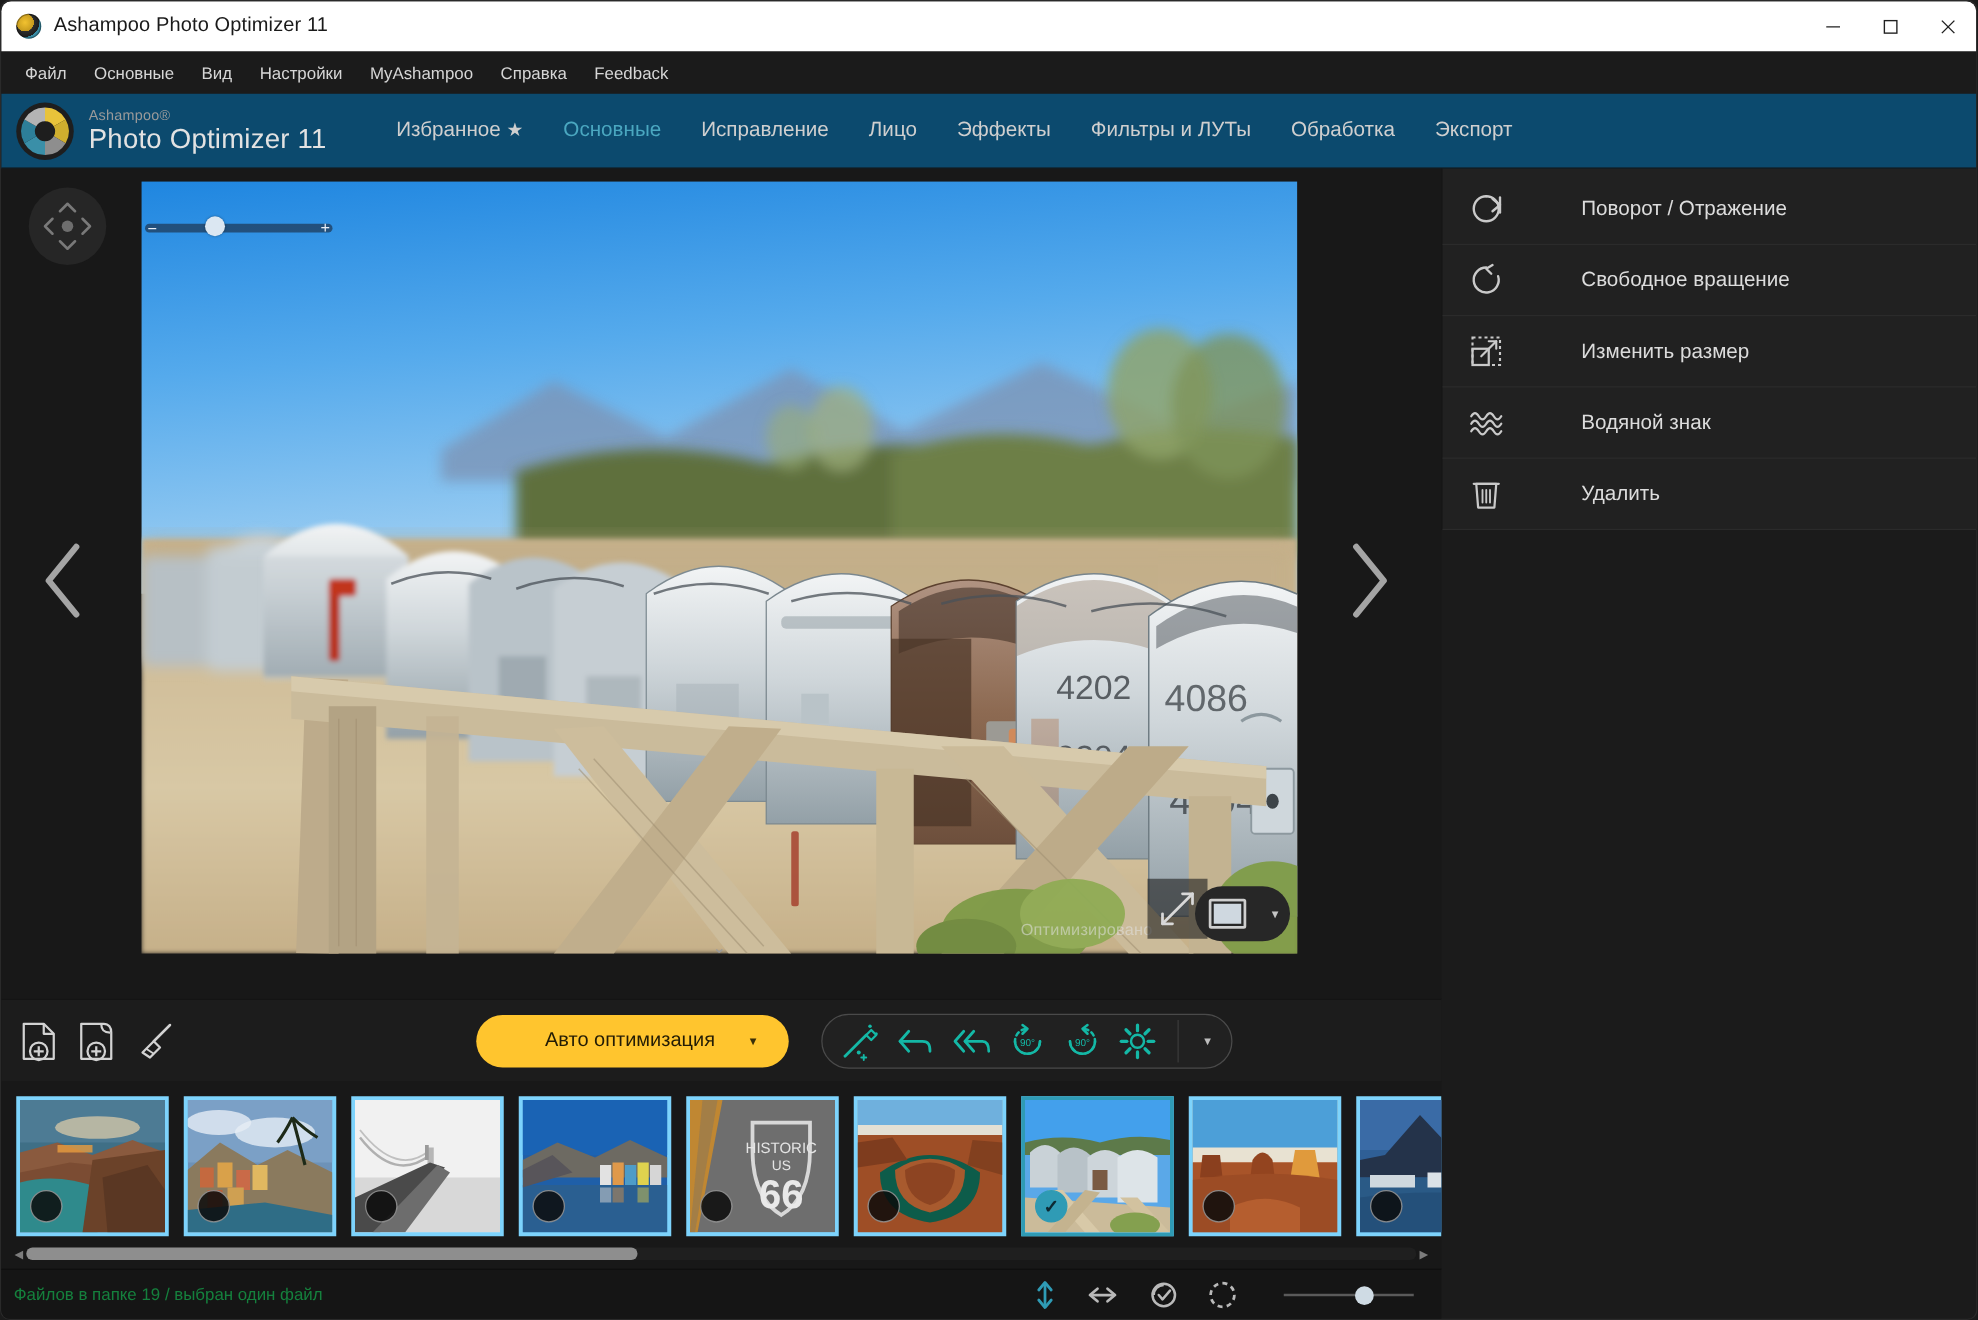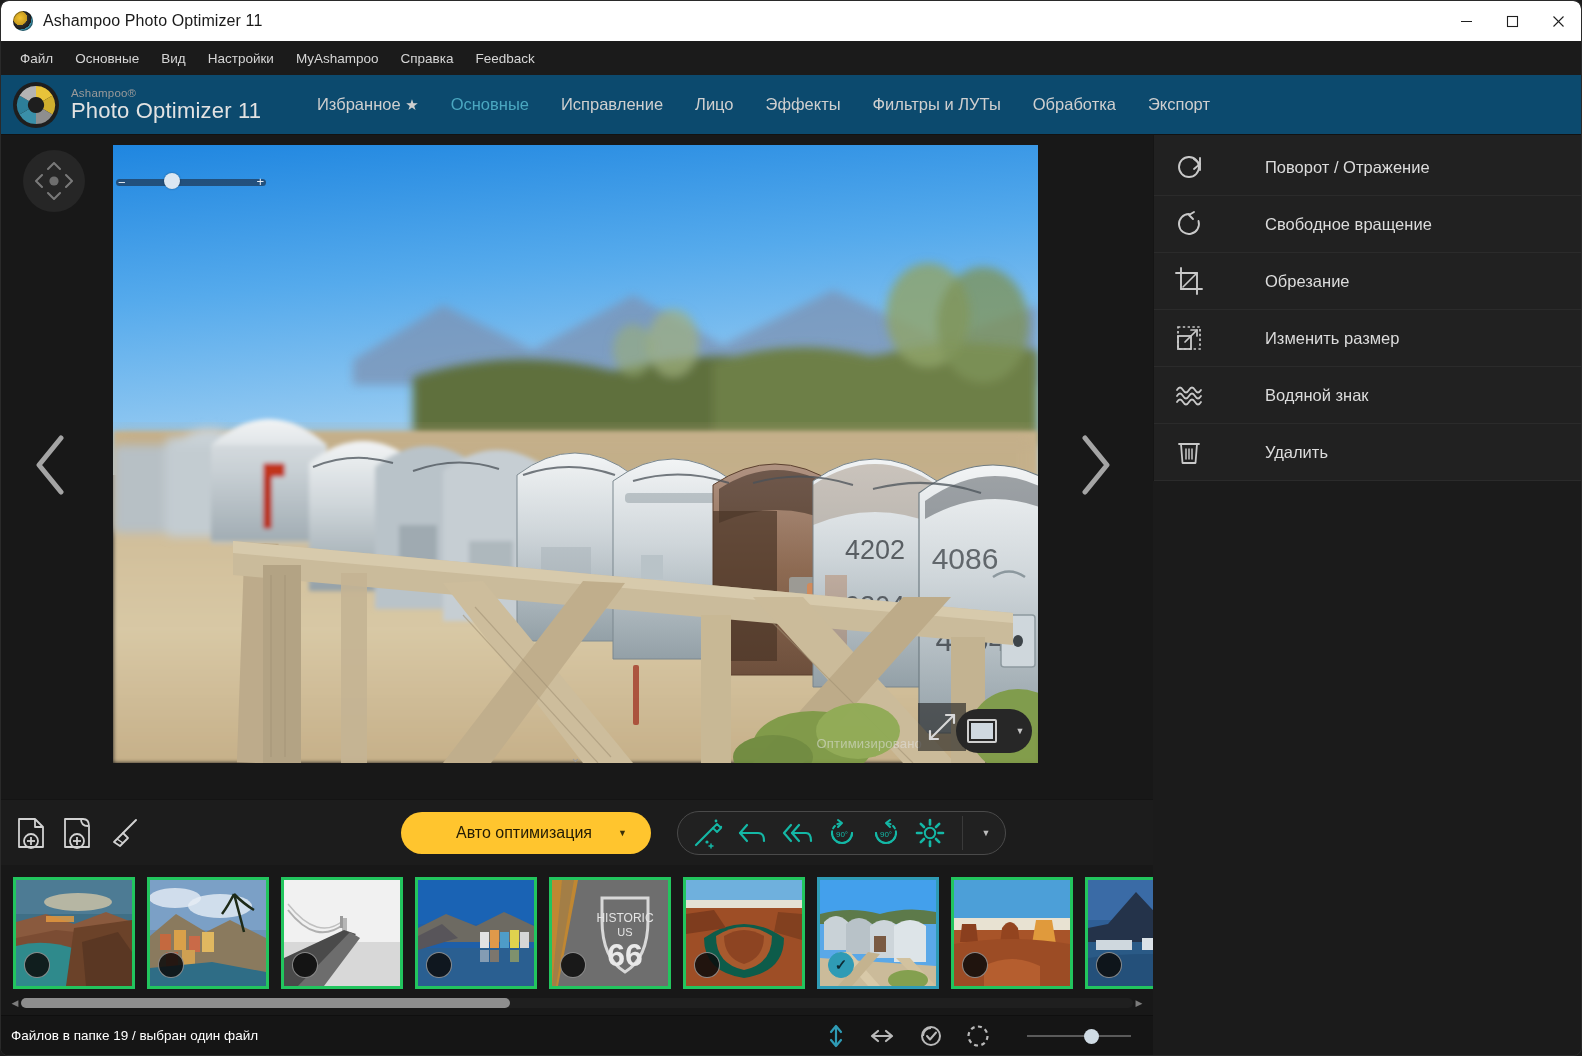--- a/index.html
+++ b/index.html
@@ -193,21 +193,21 @@
   .actionbar {
     height: 66px;
     background: #1c1c1c;
     display: flex; align-items: center;
     position: relative;
     border-top: 1px solid #141414;
   }
   .leftTools { display: flex; align-items: center; gap: 14px; padding-left: 14px; }
   .tool-ico { color: #d2d2d2; display: flex; align-items: center; }
   .center-actions {
-    position: absolute; left: 400px; top: 50%; transform: translateY(-50%);
+    position: absolute; left: 380px; top: 50%; transform: translateY(-50%);
     display: flex; align-items: center; gap: 26px;
   }
   .btn-auto {
     width: 250px; height: 42px;
     border-radius: 21px;
     background: #ffc52e;
     color: #231c05;
     font-size: 16px;
     display: flex; align-items: center; justify-content: center;
     position: relative;
@@ -242,21 +242,21 @@
     background: #181818;
     position: relative;
     padding: 12px 0 0 12px;
     overflow: hidden;
   }
   .thumbrow { display: flex; gap: 12px; align-items: flex-start; }
   .thumb {
     width: 122px; height: 112px;
     position: relative;
     flex: 0 0 auto;
-    background: #22c55e;
+    background: #7dd3fc;
     border: 3px solid transparent;
     text-align: center;
   }
   .thumb.selected { border-color: #2f9bb5; }
   .thumb .img { position: absolute; inset: 0; overflow: hidden; }
   .chk {
     position: absolute; left: 8px; bottom: 8px;
     width: 26px; height: 26px; border-radius: 50%;
     background: rgba(10,10,10,.85);
     border: 1.5px solid rgba(230,230,230,.55);
@@ -281,21 +281,21 @@
   }
 
   
   .statusbar {
     height: 40px;
     background: #151515;
     display: flex; align-items: center;
     position: relative;
     border-top: 1px solid #0f0f0f;
   }
-  .status-text { padding-left: 10px; font-size: 13.5px; color: #ffffff; }
+  .status-text { padding-left: 10px; font-size: 13.5px; color: #15803d; }
   .status-right {
     position: absolute; right: 22px; top: 0; height: 40px;
     display: flex; align-items: center; gap: 22px;
   }
   .st-ico { color: #b9b9b9; display: flex; align-items: center; }
   .st-ico.active { color: #2f9bb5; }
   .st-slider { width: 104px; height: 14px; position: relative; margin-left: 14px; }
   .st-track { position: absolute; left: 0; right: 0; top: 6px; height: 2px; background: #5a5a5a; }
   .st-knob {
     position: absolute; left: 57px; top: 0px;
@@ -951,32 +951,20 @@
       <div class="side-item">
         <span class="side-ico">
           <svg width="30" height="30" viewBox="0 0 30 30">
             <path d="M15,5 A10,10 0 1,0 24.5,12" fill="none" stroke="currentColor" stroke-width="1.9" stroke-linecap="round"></path>
             <polyline points="20,3 15,6 19,10" fill="none" stroke="currentColor" stroke-width="1.9" stroke-linecap="round" stroke-linejoin="round"></polyline>
           </svg>
         </span>
         <span class="side-lbl">Свободное вращение</span>
       </div>
 
-      <div class="side-item">
-        <span class="side-ico">
-          <svg width="30" height="30" viewBox="0 0 30 30">
-            <line x1="7" y1="2" x2="7" y2="23" stroke="currentColor" stroke-width="1.9" stroke-linecap="round"></line>
-            <line x1="7" y1="23" x2="28" y2="23" stroke="currentColor" stroke-width="1.9" stroke-linecap="round"></line>
-            <line x1="2" y1="7" x2="23" y2="7" stroke="currentColor" stroke-width="1.9" stroke-linecap="round"></line>
-            <line x1="23" y1="7" x2="23" y2="28" stroke="currentColor" stroke-width="1.9" stroke-linecap="round"></line>
-            <line x1="9" y1="21" x2="22" y2="8" stroke="currentColor" stroke-width="1.6" stroke-linecap="round"></line>
-          </svg>
-        </span>
-        <span class="side-lbl">Обрезание</span>
-      </div>
 
       <div class="side-item">
         <span class="side-ico">
           <svg width="30" height="30" viewBox="0 0 30 30">
             <rect x="4" y="4" width="22" height="22" fill="none" stroke="currentColor" stroke-width="1.7" stroke-dasharray="2.4 2.4"></rect>
             <rect x="4" y="13" width="13" height="13" fill="none" stroke="currentColor" stroke-width="1.8"></rect>
             <line x1="11" y1="19" x2="23" y2="7" stroke="currentColor" stroke-width="1.7" stroke-linecap="round"></line>
             <polyline points="17,7 23,7 23,13" fill="none" stroke="currentColor" stroke-width="1.7" stroke-linecap="round" stroke-linejoin="round"></polyline>
           </svg>
         </span>

